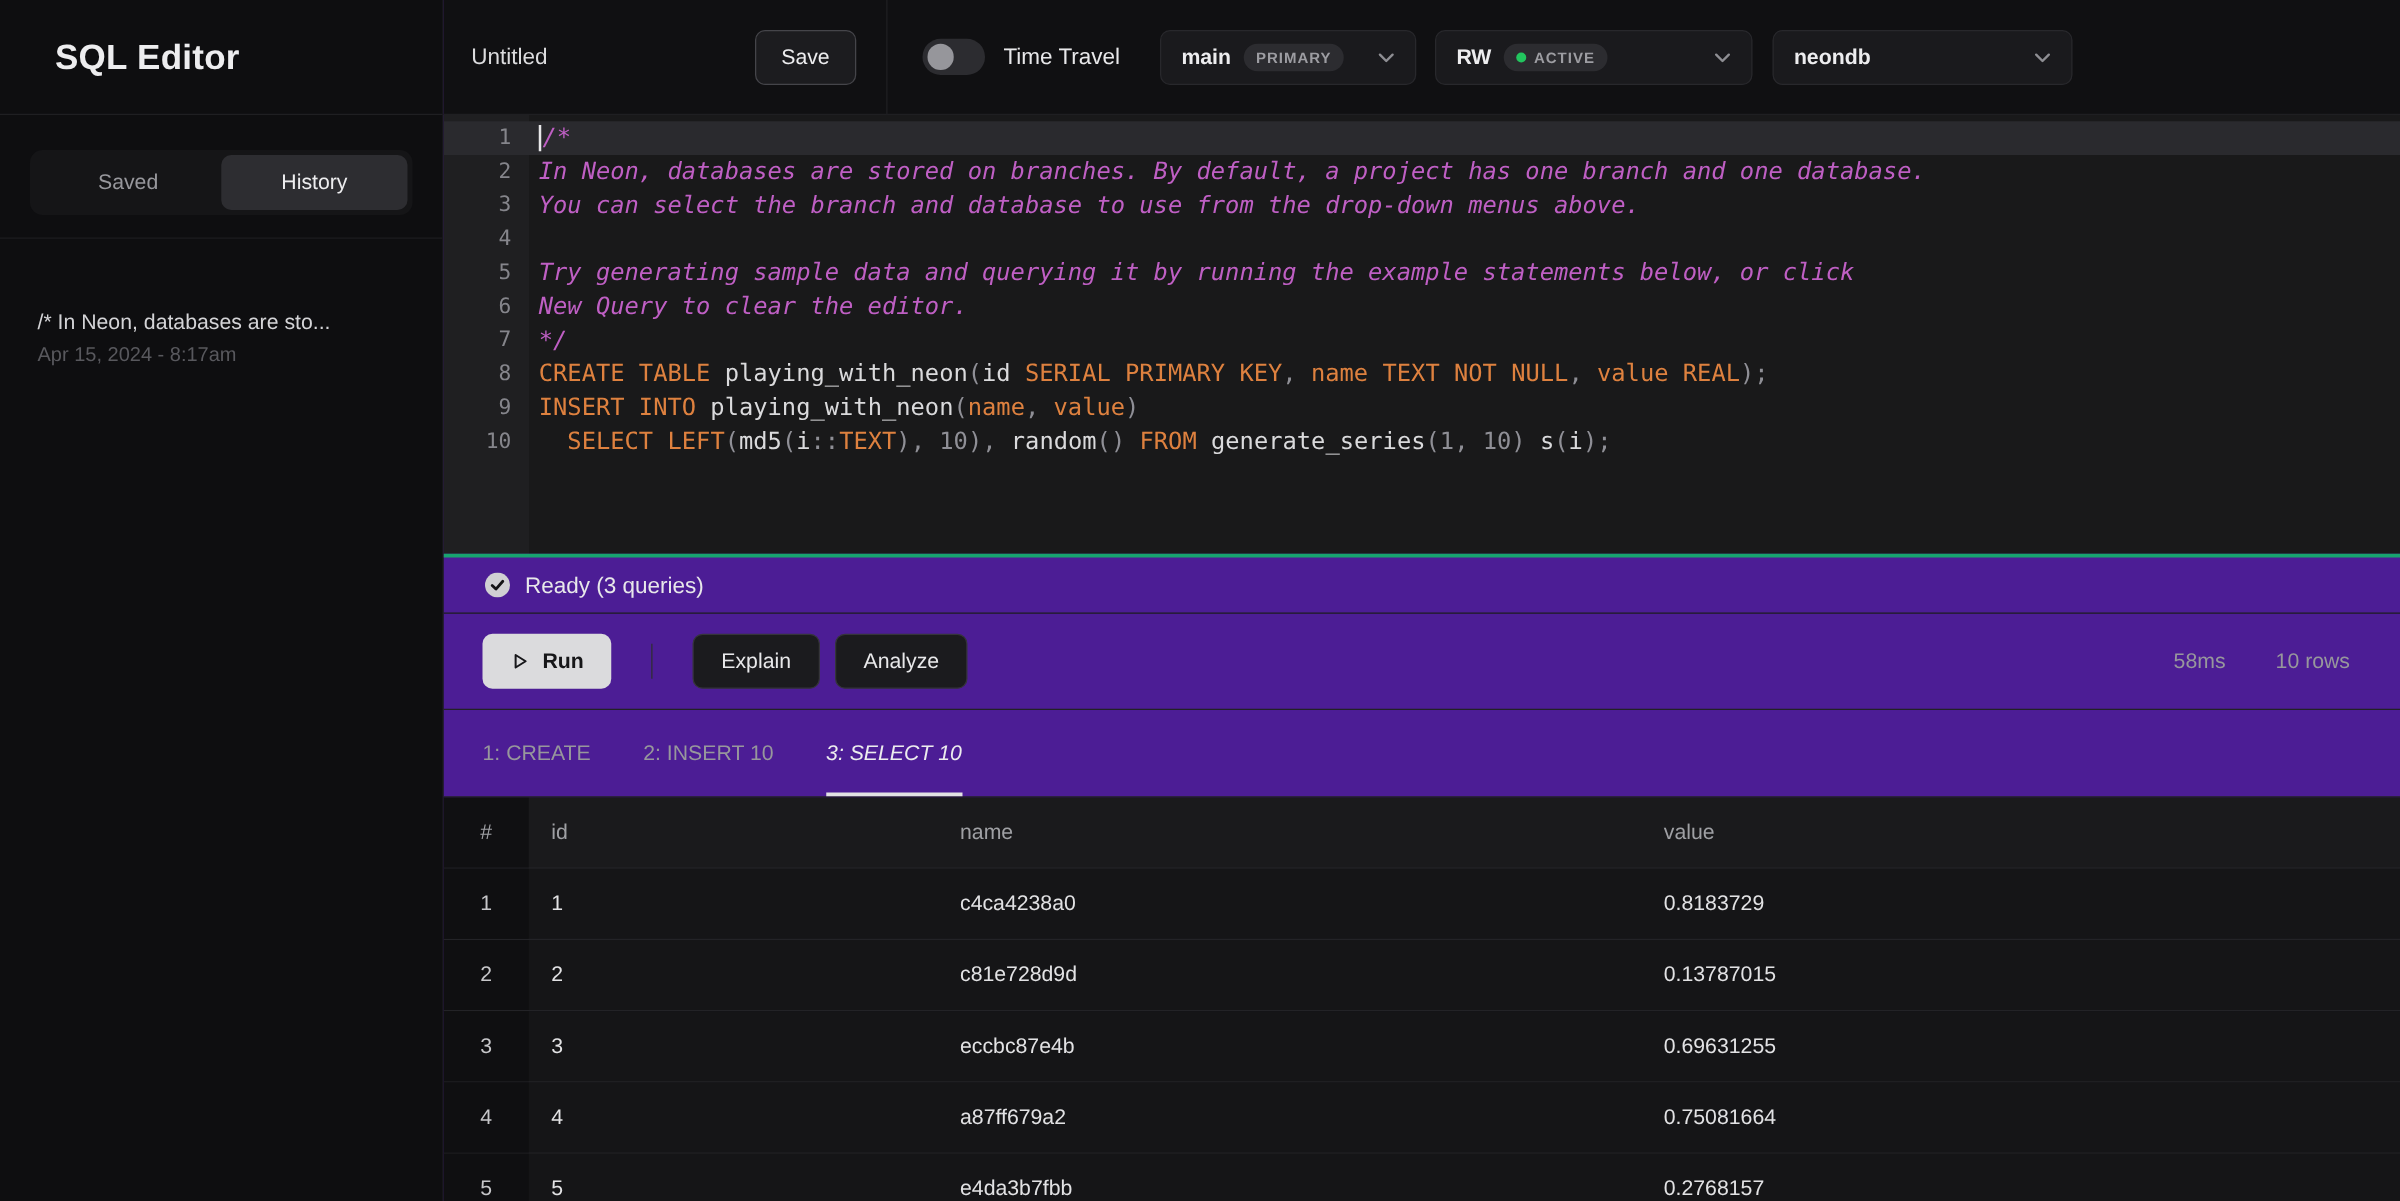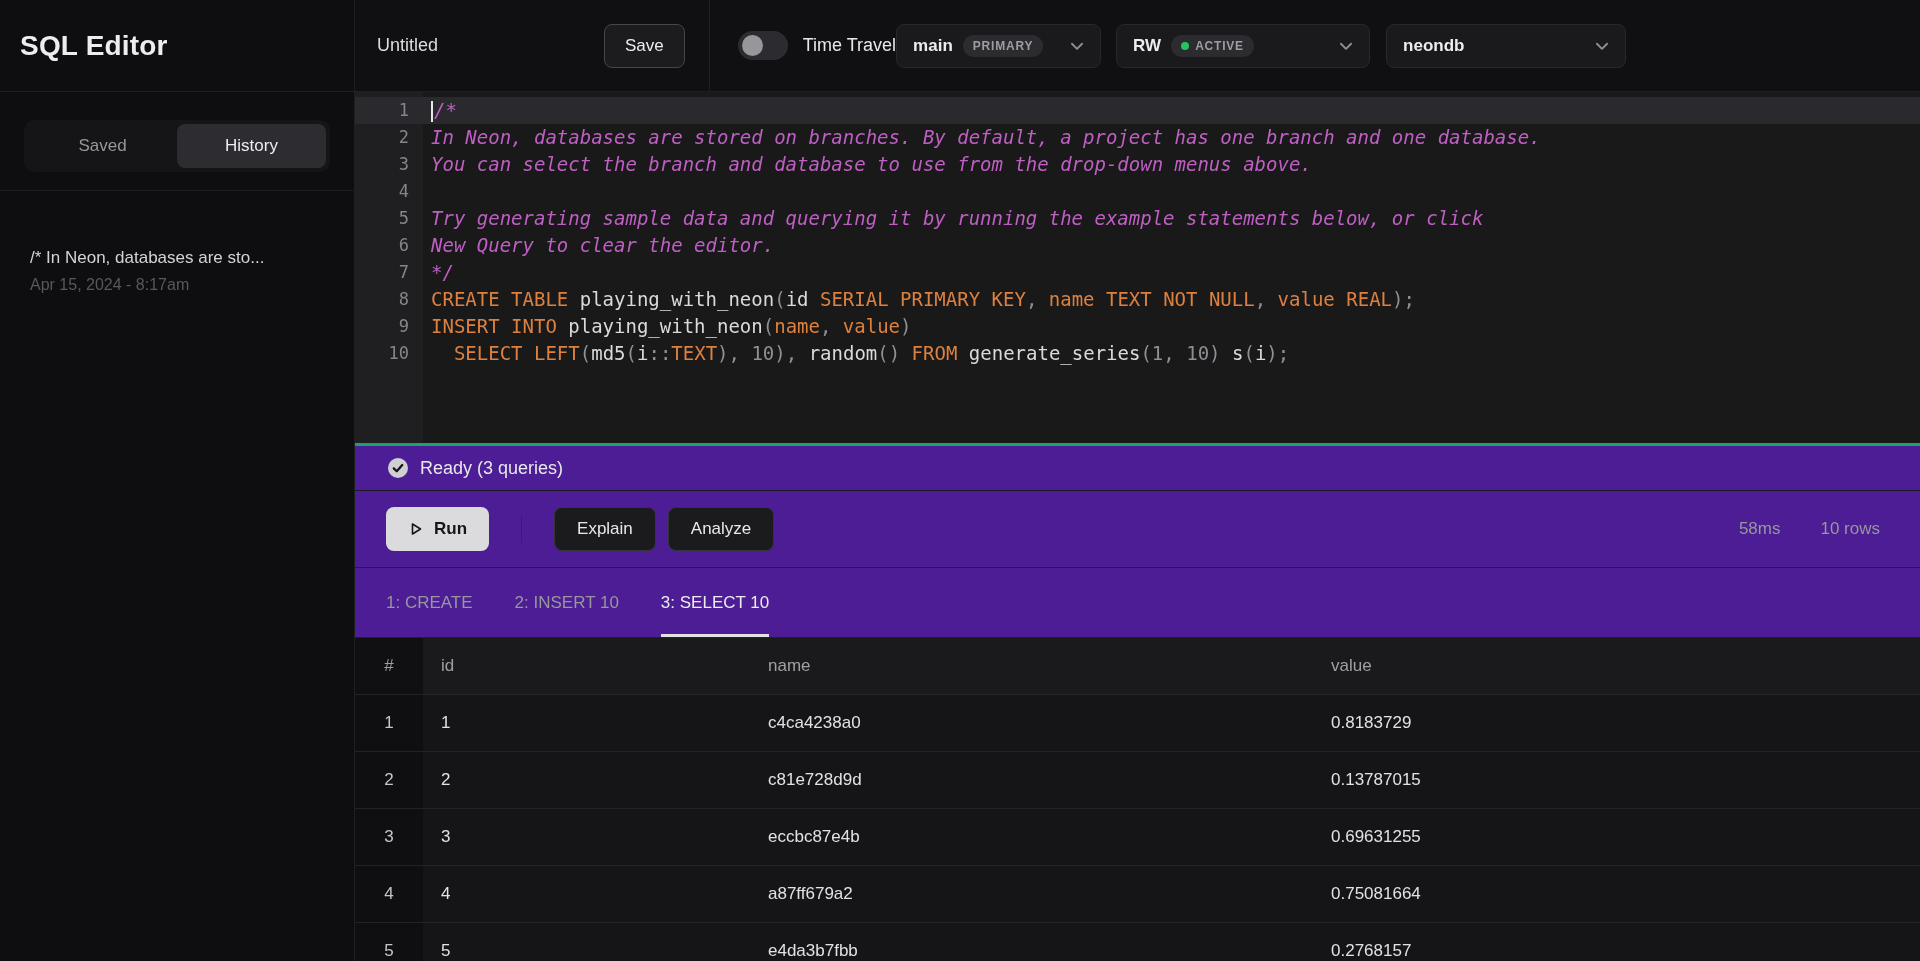--- a/index.html
+++ b/index.html
@@ -4,21 +4,21 @@
 <style>
   * { margin:0; padding:0; box-sizing:border-box; }
   html,body { width:1920px; height:961px; overflow:hidden; background:#0e0e10;
               font-family:"Liberation Sans",sans-serif; color:#e4e4e6; }
   .app { display:flex; width:1920px; height:961px; }
 
   
   .sidebar { width:355px; flex:0 0 355px; background:#0e0e10; border-right:1px solid #1f1f22;
              display:flex; flex-direction:column; }
   .sidebar-header { height:92px; flex:0 0 92px; display:flex; align-items:center;
-                    padding:0 20px; border-bottom:1px solid #1f1f22; }
+                    padding:0 44px; border-bottom:1px solid #1f1f22; }
   .sidebar-title { font-size:28px; font-weight:700; color:#ededef; letter-spacing:.2px; }
   .sidebar-tabs { padding:28px 24px 18px; border-bottom:1px solid #1c1c1f; }
   .seg { display:flex; background:#151517; border-radius:10px; padding:4px; height:52px; }
   .seg-btn { flex:1; display:flex; align-items:center; justify-content:center; font-size:17px;
              color:#97979c; border-radius:8px; background:transparent; border:none;
              font-family:inherit; cursor:pointer; }
   .seg-btn.active { background:#2d2d31; color:#ededef; }
   .history-item { padding:28px 30px; cursor:pointer; }
   .history-title { font-size:17px; color:#d4d4d7; margin-bottom:8px;margin-top:29px; }
   .history-time { font-size:16px; color:#58585d; }
@@ -33,21 +33,21 @@
   .save-btn { height:44px; padding:0 20px; background:#1c1c1f; border:1px solid #45454a;
               border-radius:8px; color:#ededef; font-size:17px; font-family:inherit; cursor:pointer; }
   .topbar-divider { width:1px; height:92px; background:#1f1f22; margin-left:24px; }
   .toggle { width:50px; height:29px; background:#2c2c30; border-radius:15px; position:relative;
             margin-left:28px; cursor:pointer; flex:0 0 auto; }
   .toggle-knob { position:absolute; left:4px; top:4px; width:21px; height:21px;
                  border-radius:50%; background:#96969b; }
   .toggle-label { font-size:18px; color:#e8e8ea; margin-left:15px; }
   .dropdown { height:44px; background:#1a1a1d; border:1px solid #28282c; border-radius:8px;
               display:flex; align-items:center; padding:0 14px 0 16px; cursor:pointer; }
-  .dd-branch  { width:205px; }
+  .dd-branch  { width:205px; margin-left:32px; }
   .dd-compute { width:254px; margin-left:15px; }
   .dd-db      { width:240px; margin-left:16px; }
   .dd-name { font-size:17px; font-weight:600; color:#ededef; }
   .badge { margin-left:10px; background:#2c2c30; border-radius:20px; padding:4px 10px;
            font-size:12px; font-weight:600; letter-spacing:.8px; color:#9d9da2;
            display:flex; align-items:center; gap:6px; }
   .badge-dot { width:8px; height:8px; border-radius:50%; background:#22c55e; }
   .chevron { margin-left:auto; flex:0 0 auto; display:flex; }
 
   
@@ -79,21 +79,21 @@
                border-radius:8px; color:#e8e8ea; font-size:17px; font-family:inherit; cursor:pointer; }
   .ghost-btn.explain { margin-left:32px; }
   .ghost-btn.analyze { margin-left:12px; }
   .metrics { margin-left:auto; display:flex; gap:40px; font-size:17px; color:#97979c; }
 
   
   .result-tabs { flex:0 0 70px; display:flex; padding-left:31px; gap:42px;
                  border-bottom:1px solid #222225; }
   .result-tab { display:flex; align-items:center; font-size:17px; color:#97979c;
                 border-bottom:3px solid transparent; padding-top:3px; cursor:pointer; }
-  .result-tab.active { color:#ececee; border-bottom-color:#e2e2e4; }
+  .result-tab.active { color:#ececee; border-bottom-color:#e2e2e4;font-style:italic; }
   .results { flex:1; overflow:hidden; background:#151517; }
   .t-row { display:grid; grid-template-columns:68px 327px 563px 1fr; height:57px;
            border-bottom:1px solid #232327; background:#151517; }
   .t-row.header { background:#1a1a1c; border-bottom:1px solid #242428; }
   .t-cell { display:flex; align-items:center; padding-left:18px; font-size:17px; color:#e2e2e4; }
   .t-row.header .t-cell { color:#9fa0a4; }
   .t-cell.idx { justify-content:center; padding-left:0; background:#0f0f11; color:#c6c6c9; }
   .t-row.header .t-cell.idx { background:#101012; color:#9fa0a4; }
 </style>
 </head>

